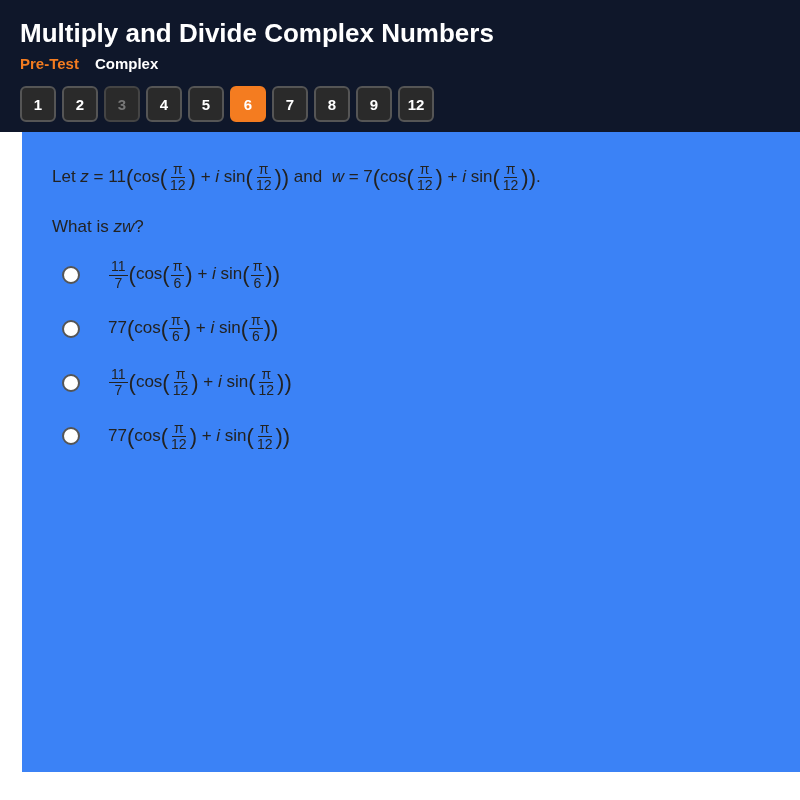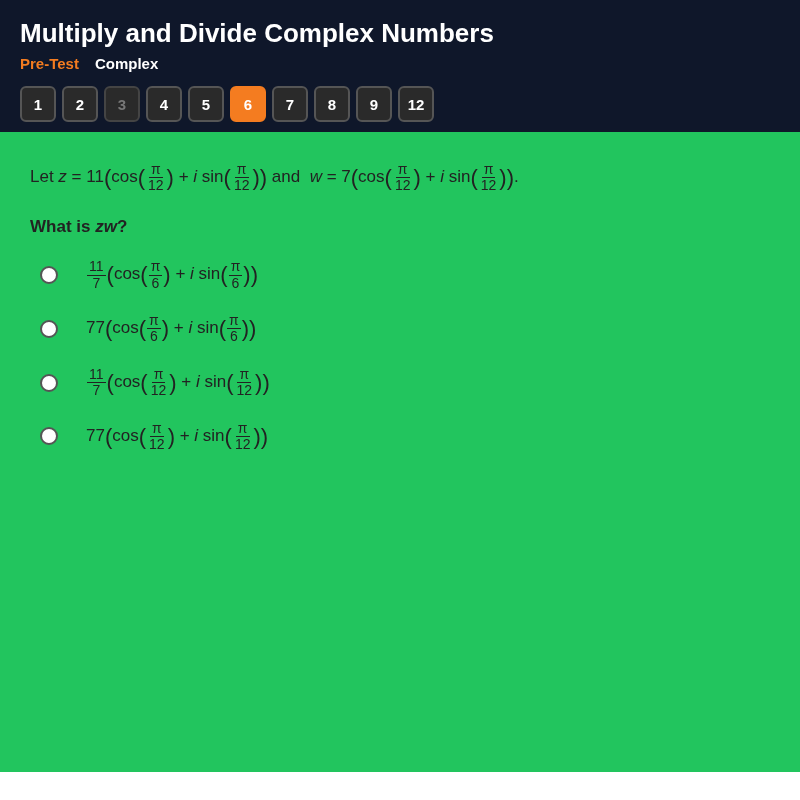--- a/index.html
+++ b/index.html
@@ -68,37 +68,37 @@
       border-color: #f47c20;
       color: #fff;
     }
 
     .nav-btn.disabled {
       color: #777;
       border-color: #444;
     }
 
     .content {
-      background: #22c55e;
+      background: #3b82f6;
       padding: 28px 22px 30px 30px;
       min-height: 640px;
+      margin-left: 22px;
     }
 
     .question-text {
       font-size: 17px;
       color: #222;
       margin-bottom: 22px;
       line-height: 1.6;
     }
 
     .what-is {
       font-size: 17px;
       color: #222;
       margin-bottom: 22px;
-      font-weight: bold;
     }
 
     .options {
       display: flex;
       flex-direction: column;
       gap: 22px;
       margin-left: 10px;
     }
 
     .option {

